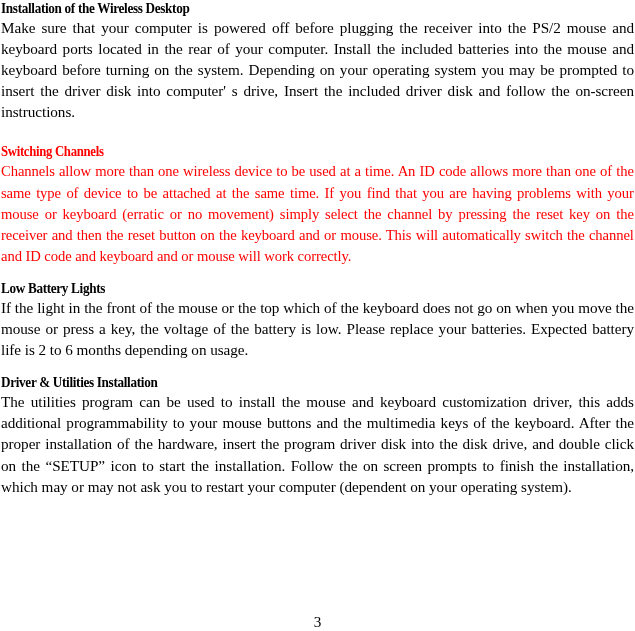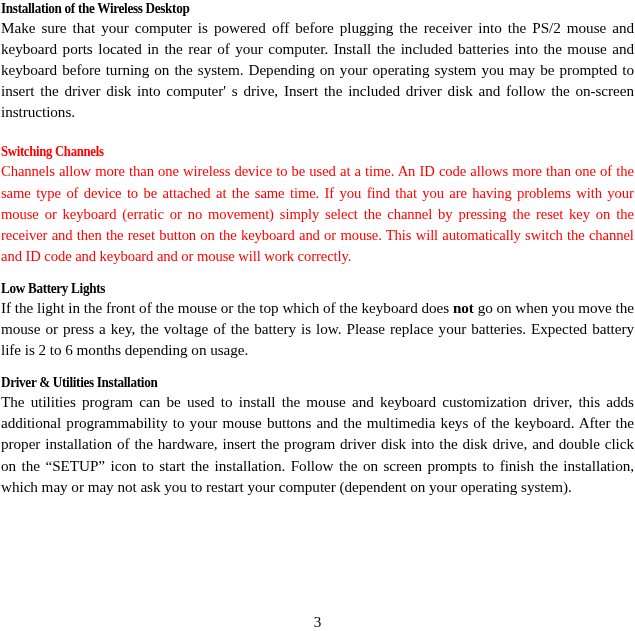--- a/index.html
+++ b/index.html
@@ -70,21 +70,21 @@
     transform: scaleX(0.90);
   }
   .section-red p.body {
     color: #ff0000;
     transform: scaleX(0.965);
     transform-origin: left top;
     width: 103.6%;
     letter-spacing: -0.1px;
   }
   b.strong {
-    font-weight: bold;
+    font-weight: normal;
   }
   .page-number {
     position: absolute;
     left: 0;
     top: 612px;
     width: 635px;
     text-align: center;
     font-size: 15.2px;
     line-height: 19px;
     color: #000000;

